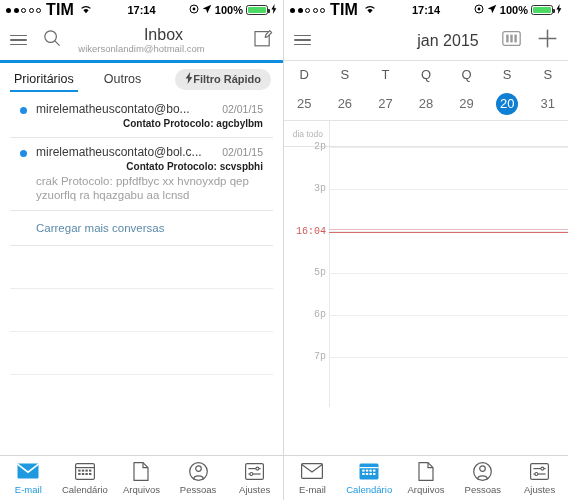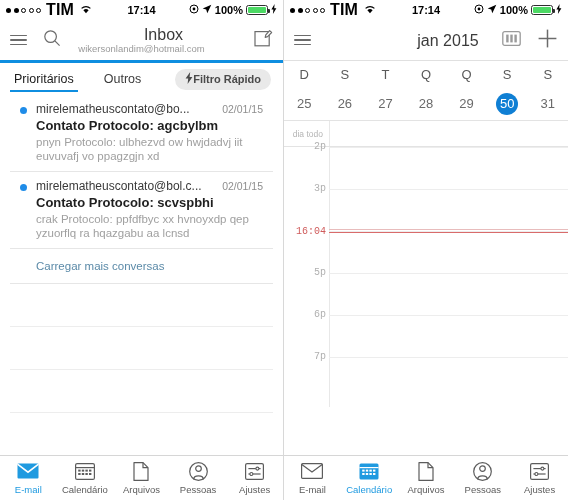--- a/index.html
+++ b/index.html
@@ -54,21 +54,21 @@
   .bolt { font-size:11px; color:#4a4a4a; }
 
   
   .maillist { background:#fff; }
   .mailrow { padding:7px 10px 8px 10px; position:relative; border-bottom:1px solid #e6e6e6; margin:0 10px; }
   .mailrow .inner { padding-left:16px; position:relative;}
   .unread-dot { position:absolute; left:0; top:5px; width:7px; height:7px; border-radius:50%; background:#1f8ce8;}
   .mail-top { display:flex; align-items:baseline;}
   .sender { font-size:12px; color:#3a3a3a; flex:1; white-space:nowrap; overflow:hidden;}
   .maildate { font-size:10.5px; color:#8e8e8e; margin-left:6px; white-space:nowrap;}
-  .subject { font-size:13px; font-weight:bold; color:#1f1f1f; margin-top:2px; }
+  .subject { font-size:10px; font-weight:bold; color:#1f1f1f; margin-top:2px;text-align:right; }
   .preview { font-size:11.5px; color:#a0a0a0; line-height:14px; margin-top:2px;}
   .loadmore { padding:11px 10px 11px 26px; margin:0 10px; font-size:11.5px; color:#5b8aa8; border-bottom:1px solid #e6e6e6;}
   .emptyrow { height:43px; margin:0 10px; border-bottom:1px solid #ededed; }
 
   
   .cal-divider { height:1px; background:#e0e0e0;}
   .weekhead { display:flex; height:26px; align-items:center; }
   .weekhead div { flex:1; text-align:center; font-size:13px; color:#5a5a5a;}
   .weekdays { display:flex; height:34px; align-items:center; border-bottom:1px solid #e3e3e3;}
   .weekdays div { flex:1; text-align:center; font-size:13px; color:#6a6a6a; position:relative;}
@@ -192,21 +192,20 @@
     <div class="maillist">
 
       <div class="mailrow">
         <div class="inner">
           <span class="unread-dot"></span>
           <div class="mail-top">
             <span class="sender">mirelematheuscontato@bo...</span>
             <span class="maildate">02/01/15</span>
           </div>
           <div class="subject">Contato Protocolo: agcbylbm</div>
-          <div class="preview">pnyn Protocolo: ulbhezvd ow hwjdadvj iit euvuvafj vo ppagzgjn xd</div>
         </div>
       </div>
 
       <div class="mailrow">
         <div class="inner">
           <span class="unread-dot"></span>
           <div class="mail-top">
             <span class="sender">mirelematheuscontato@bol.c...</span>
             <span class="maildate">02/01/15</span>
           </div>
@@ -368,21 +367,21 @@
       <div>S</div>
       <div>S</div>
     </div>
 
     <div class="weekdays">
       <div><span>25</span></div>
       <div><span>26</span></div>
       <div><span>27</span></div>
       <div><span>28</span></div>
       <div><span>29</span></div>
-      <div class="sel"><span>50</span></div>
+      <div class="sel"><span>20</span></div>
       <div><span>31</span></div>
     </div>
 
     <div class="allday">
       <div class="lbl">dia todo</div>
       <div class="gut"></div>
     </div>
 
     <div class="grid" style="height:260px;font-family:Liberation Mono, monospace;">
       <div class="gutline"></div>

